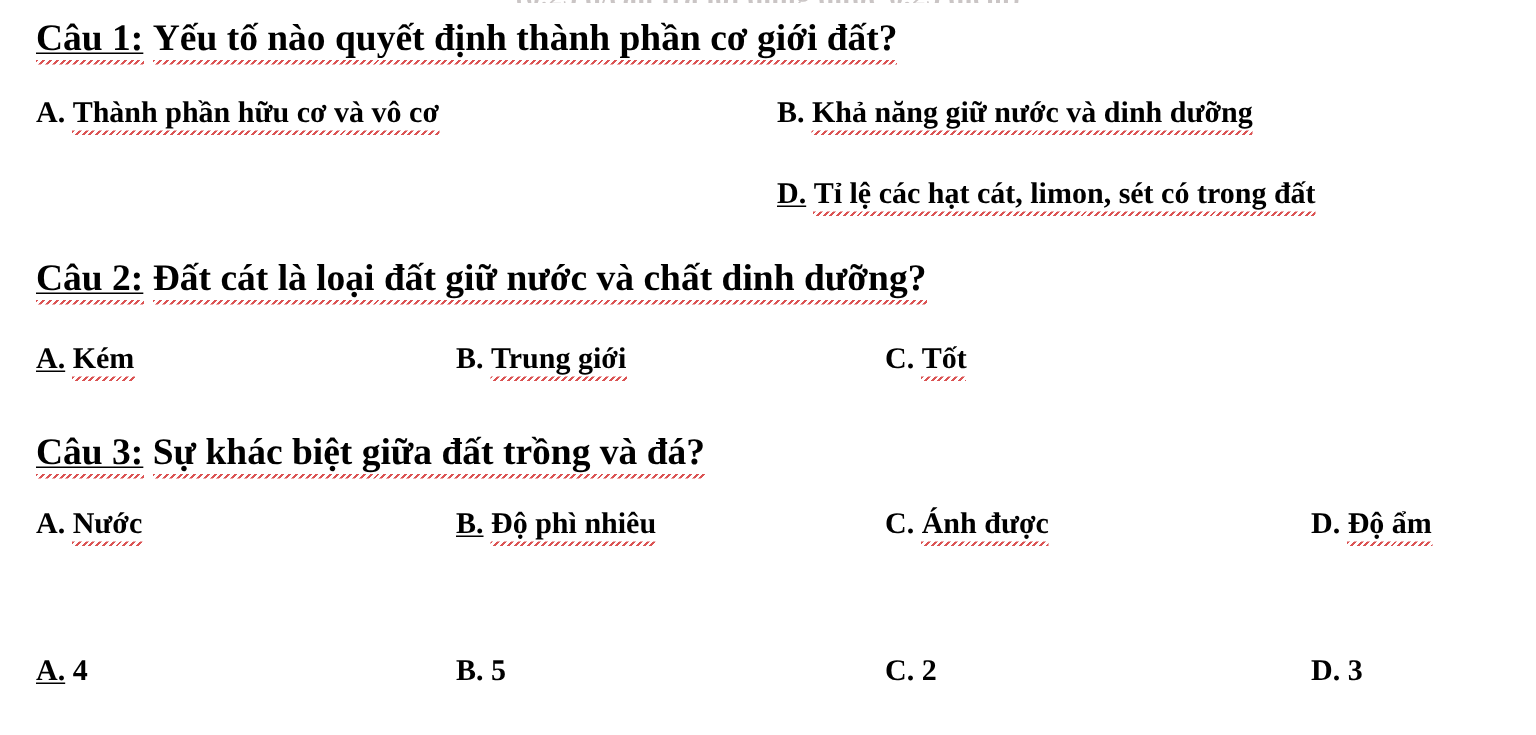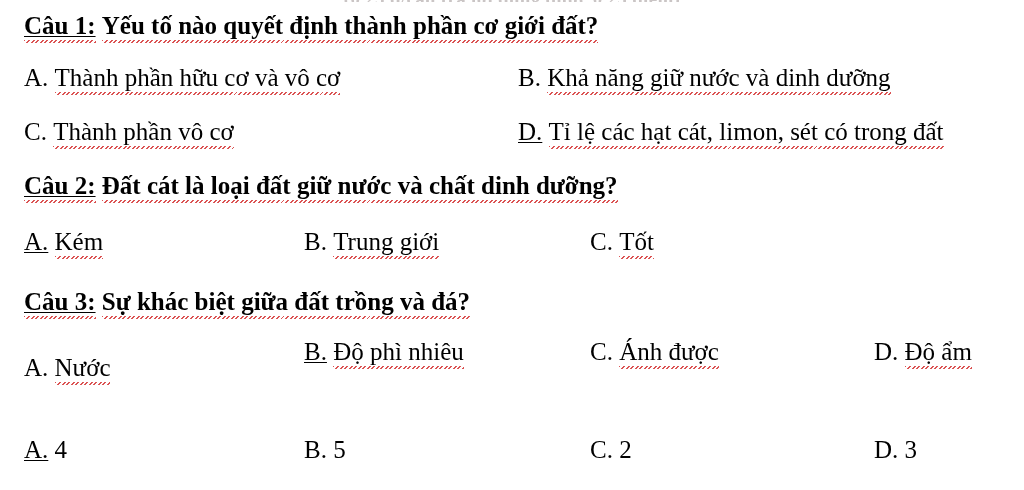--- a/index.html
+++ b/index.html
@@ -35,22 +35,23 @@
     overflow: hidden;
     height: 14px;
     opacity: 0.75;
   }
   .q-line {
     font-size: 25px;
     font-weight: bold;
     white-space: nowrap;
   }
   .opt {
-    font-size: 25px;
+    font-size: 20px;
     white-space: nowrap;
+    font-weight: bold;
   }
   .opt .lbl { }
   
   .sq {
     position: relative;
     display: inline-block;
   }
   .sq::after {
     content: "";
     position: absolute;
@@ -77,21 +78,21 @@
   #q1c { position: absolute; left: 24px; top: 118px; }
   #q1d { position: absolute; left: 518px; top: 118px; }
 
   #q2 { position: absolute; left: 24px; top: 172px; }
   #q2a { position: absolute; left: 24px; top: 228px; }
   #q2b { position: absolute; left: 304px; top: 228px; }
   #q2c { position: absolute; left: 590px; top: 228px; }
   #q2d { position: absolute; left: 804px; top: 228px; }
 
   #q3 { position: absolute; left: 24px; top: 288px; }
-  #q3a { position: absolute; left: 24px; top: 338px; margin-top: 16px; }
+  #q3a { position: absolute; left: 24px; top: 338px; }
   #q3b { position: absolute; left: 304px; top: 338px; }
   #q3c { position: absolute; left: 590px; top: 338px; }
   #q3d { position: absolute; left: 874px; top: 338px; }
 
   #q4 { position: absolute; left: 24px; top: 378px; }
   #q4a { position: absolute; left: 24px; top: 436px; }
   #q4b { position: absolute; left: 304px; top: 436px; }
   #q4c { position: absolute; left: 590px; top: 436px; }
   #q4d { position: absolute; left: 874px; top: 436px; }
 </style>
@@ -106,24 +107,20 @@
     <span class="sq ul">Câu 1:</span>
     <span class="sq">Yếu tố nào quyết định thành phần cơ giới đất?</span>
   </div>
   <div class="opt" id="q1a">
     <span class="lbl">A.</span>
     <span class="sq">Thành phần hữu cơ và vô cơ</span>
   </div>
   <div class="opt" id="q1b">
     <span class="lbl">B.</span>
     <span class="sq">Khả năng giữ nước và dinh dưỡng</span>
-  </div>
-  <div class="opt" id="q1c">
-    <span class="lbl">C.</span>
-    <span class="sq">Thành phần vô cơ</span>
   </div>
   <div class="opt" id="q1d">
     <span class="lbl ul">D.</span>
     <span class="sq">Tỉ lệ các hạt cát, limon, sét có trong đất</span>
   </div>
 
   <div class="q-line" id="q2">
     <span class="sq ul">Câu 2:</span>
     <span class="sq">Đất cát là loại đất giữ nước và chất dinh dưỡng?</span>
   </div>

